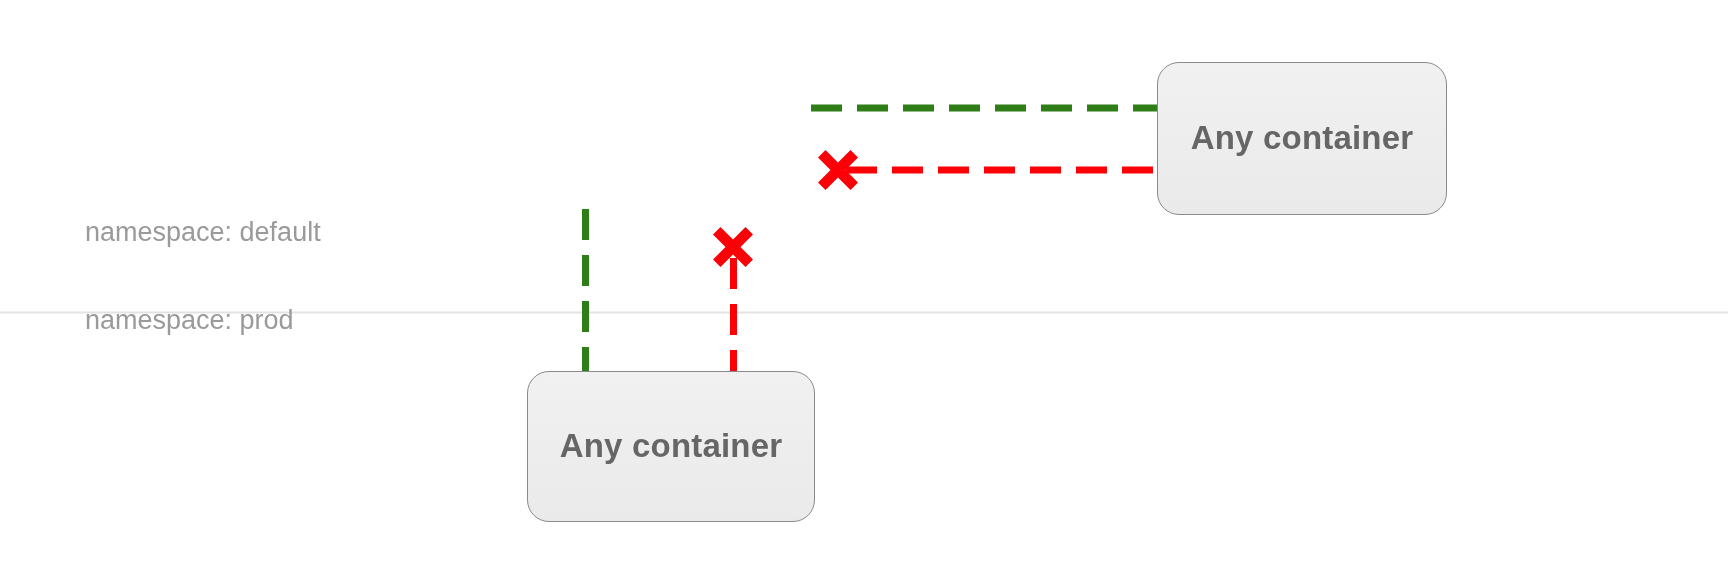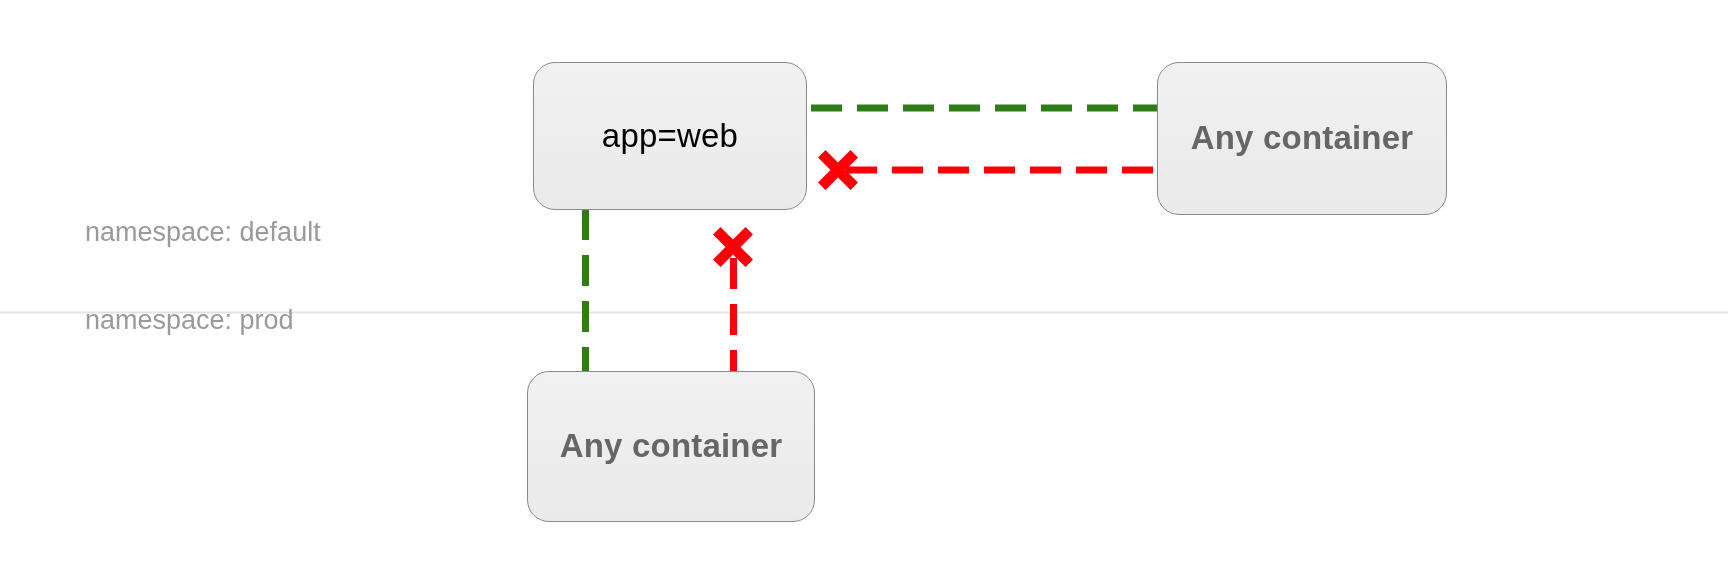--- a/index.html
+++ b/index.html
@@ -78,23 +78,20 @@
 
     <line x1="811" y1="108" x2="1159" y2="108" stroke="#2e7d16" stroke-width="7" stroke-dasharray="31 15" stroke-linecap="butt"></line>
 
     <line x1="846" y1="170" x2="1159" y2="170" stroke="#fb0007" stroke-width="7" stroke-dasharray="31 15" stroke-linecap="butt"></line>
 
     <line x1="585.5" y1="209" x2="585.5" y2="372" stroke="#2e7d16" stroke-width="7" stroke-dasharray="31 15" stroke-linecap="butt"></line>
 
     <line x1="733.5" y1="258" x2="733.5" y2="372" stroke="#fb0007" stroke-width="7" stroke-dasharray="31 15" stroke-linecap="butt"></line>
   </svg>
 
-  <div class="node-box" id="box-app-web">
-    <span class="node-label primary">app=web</span>
-  </div>
 
   <div class="node-box" id="box-right">
     <span class="node-label muted">Any container</span>
   </div>
 
   <div class="node-box" id="box-bottom">
     <span class="node-label muted">Any container</span>
   </div>
 
   <div class="ns-label" id="ns-default">namespace: default</div>

